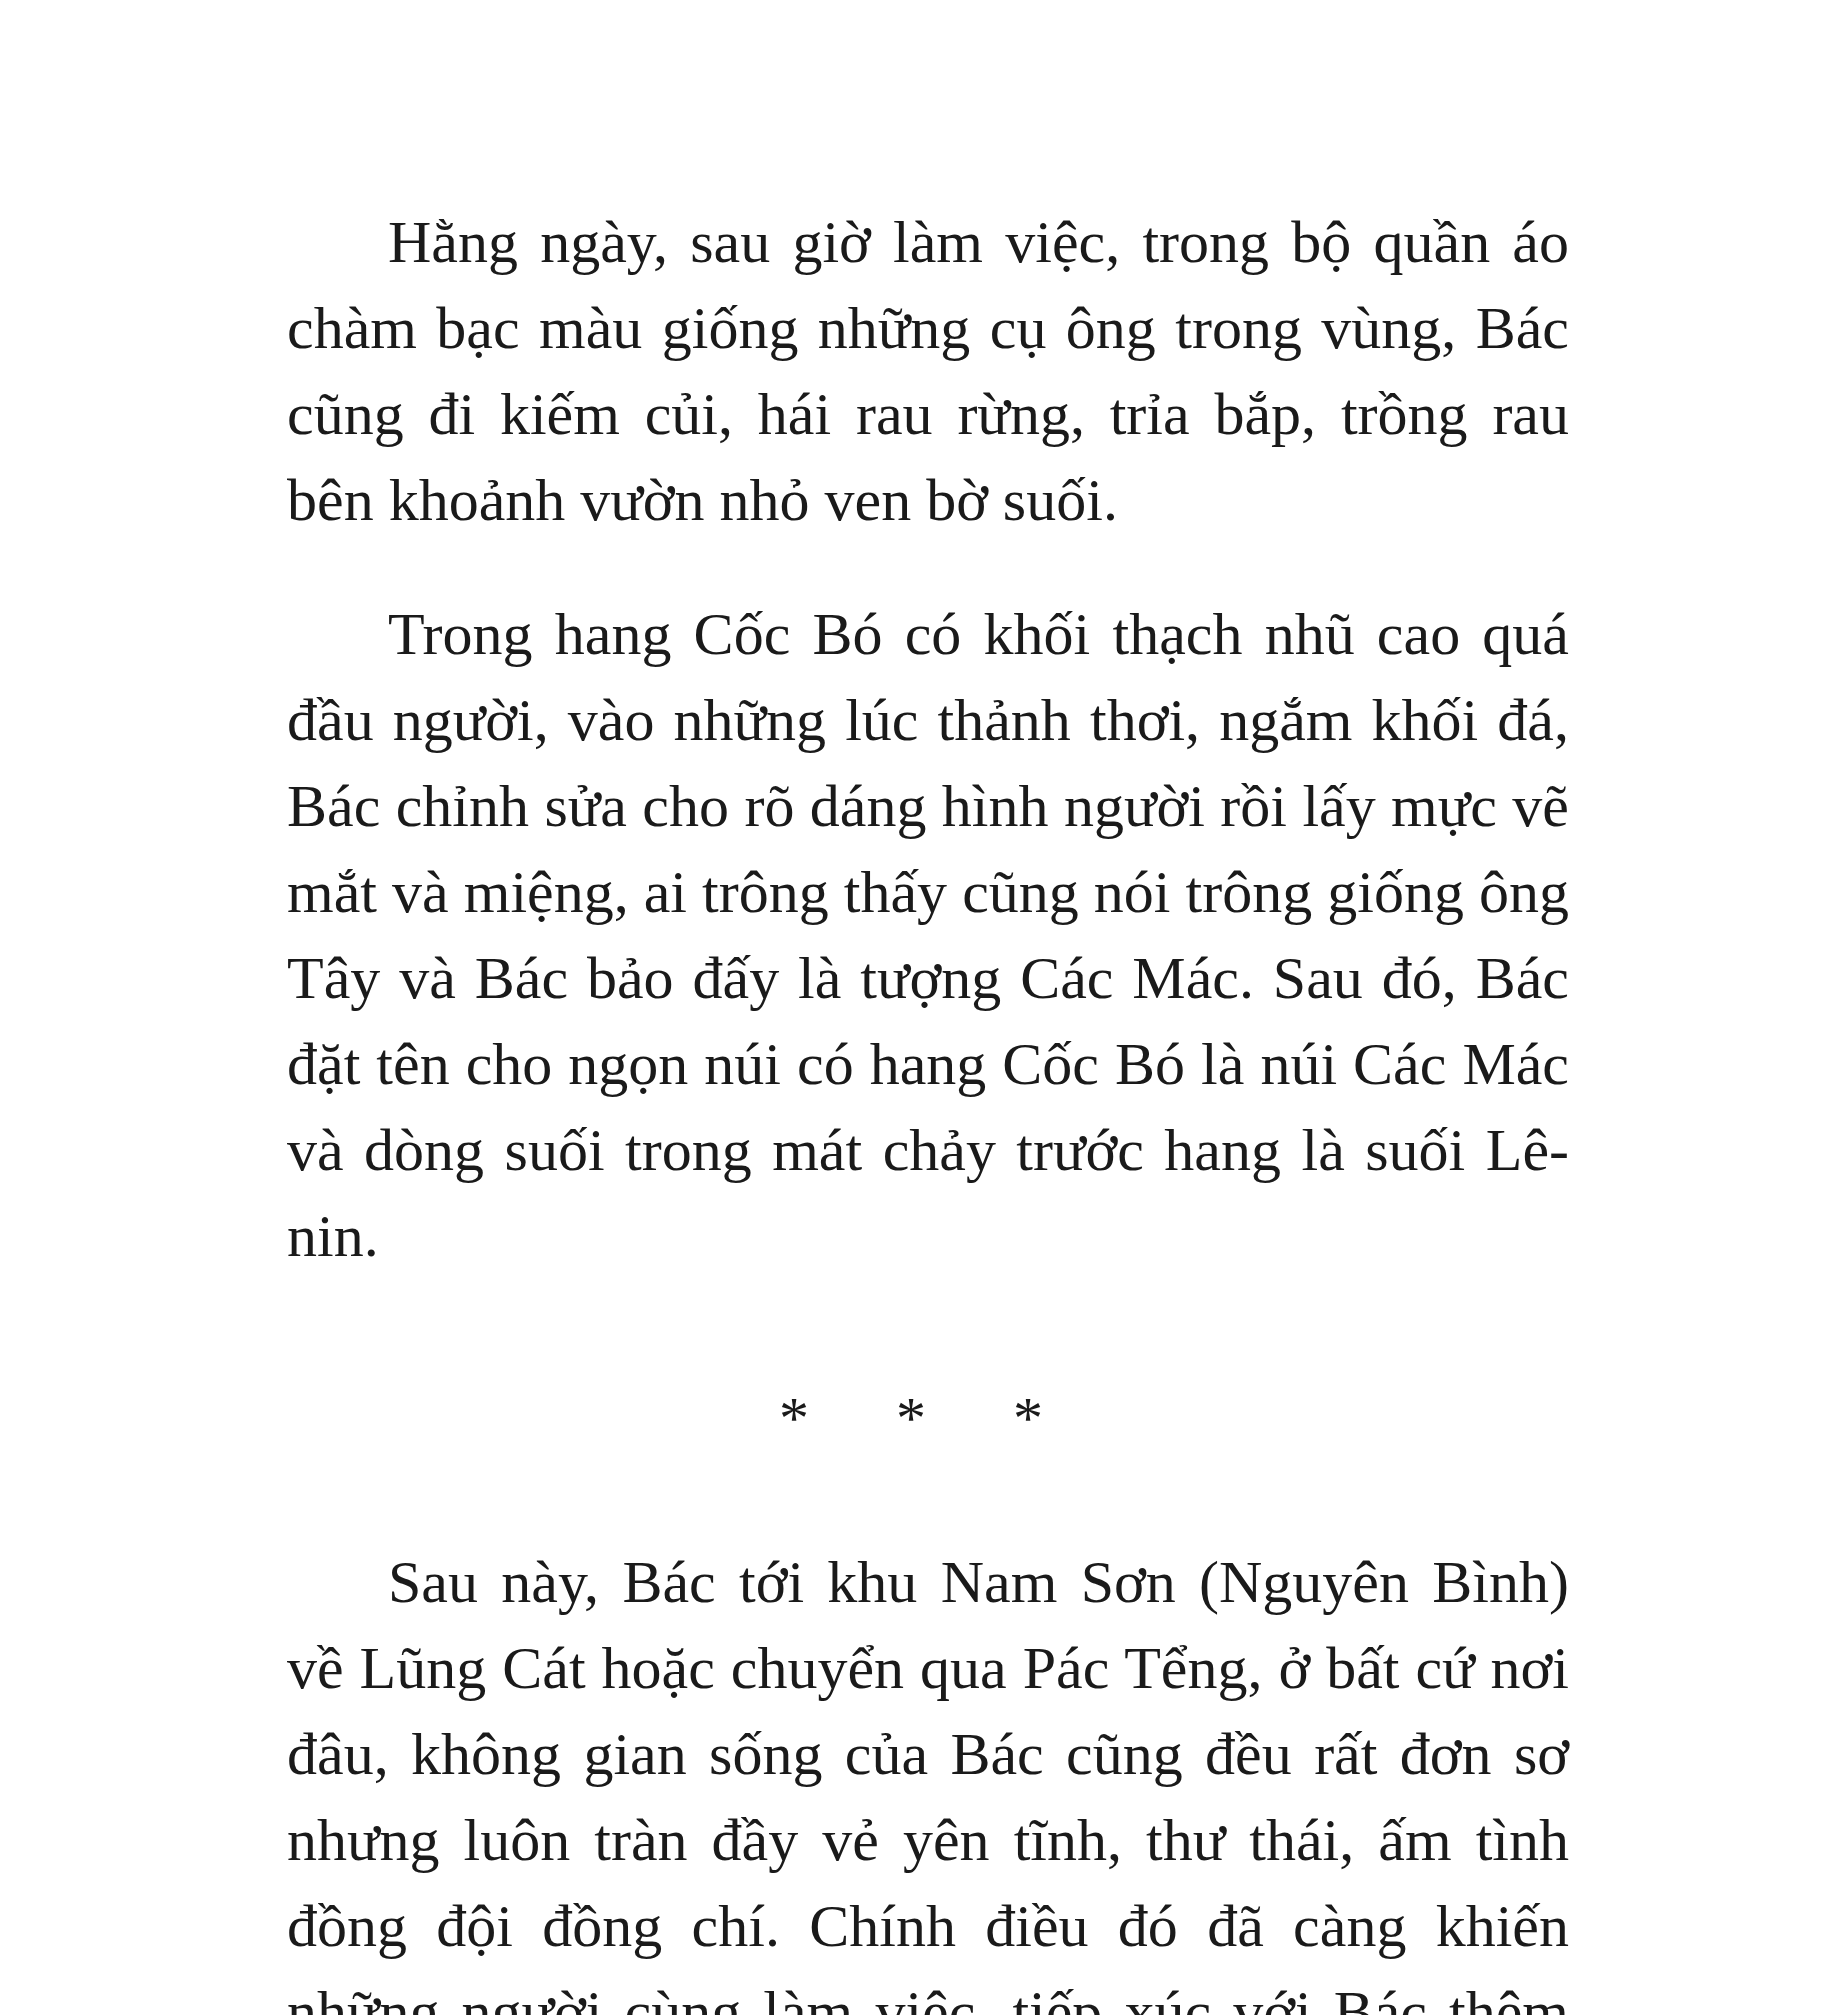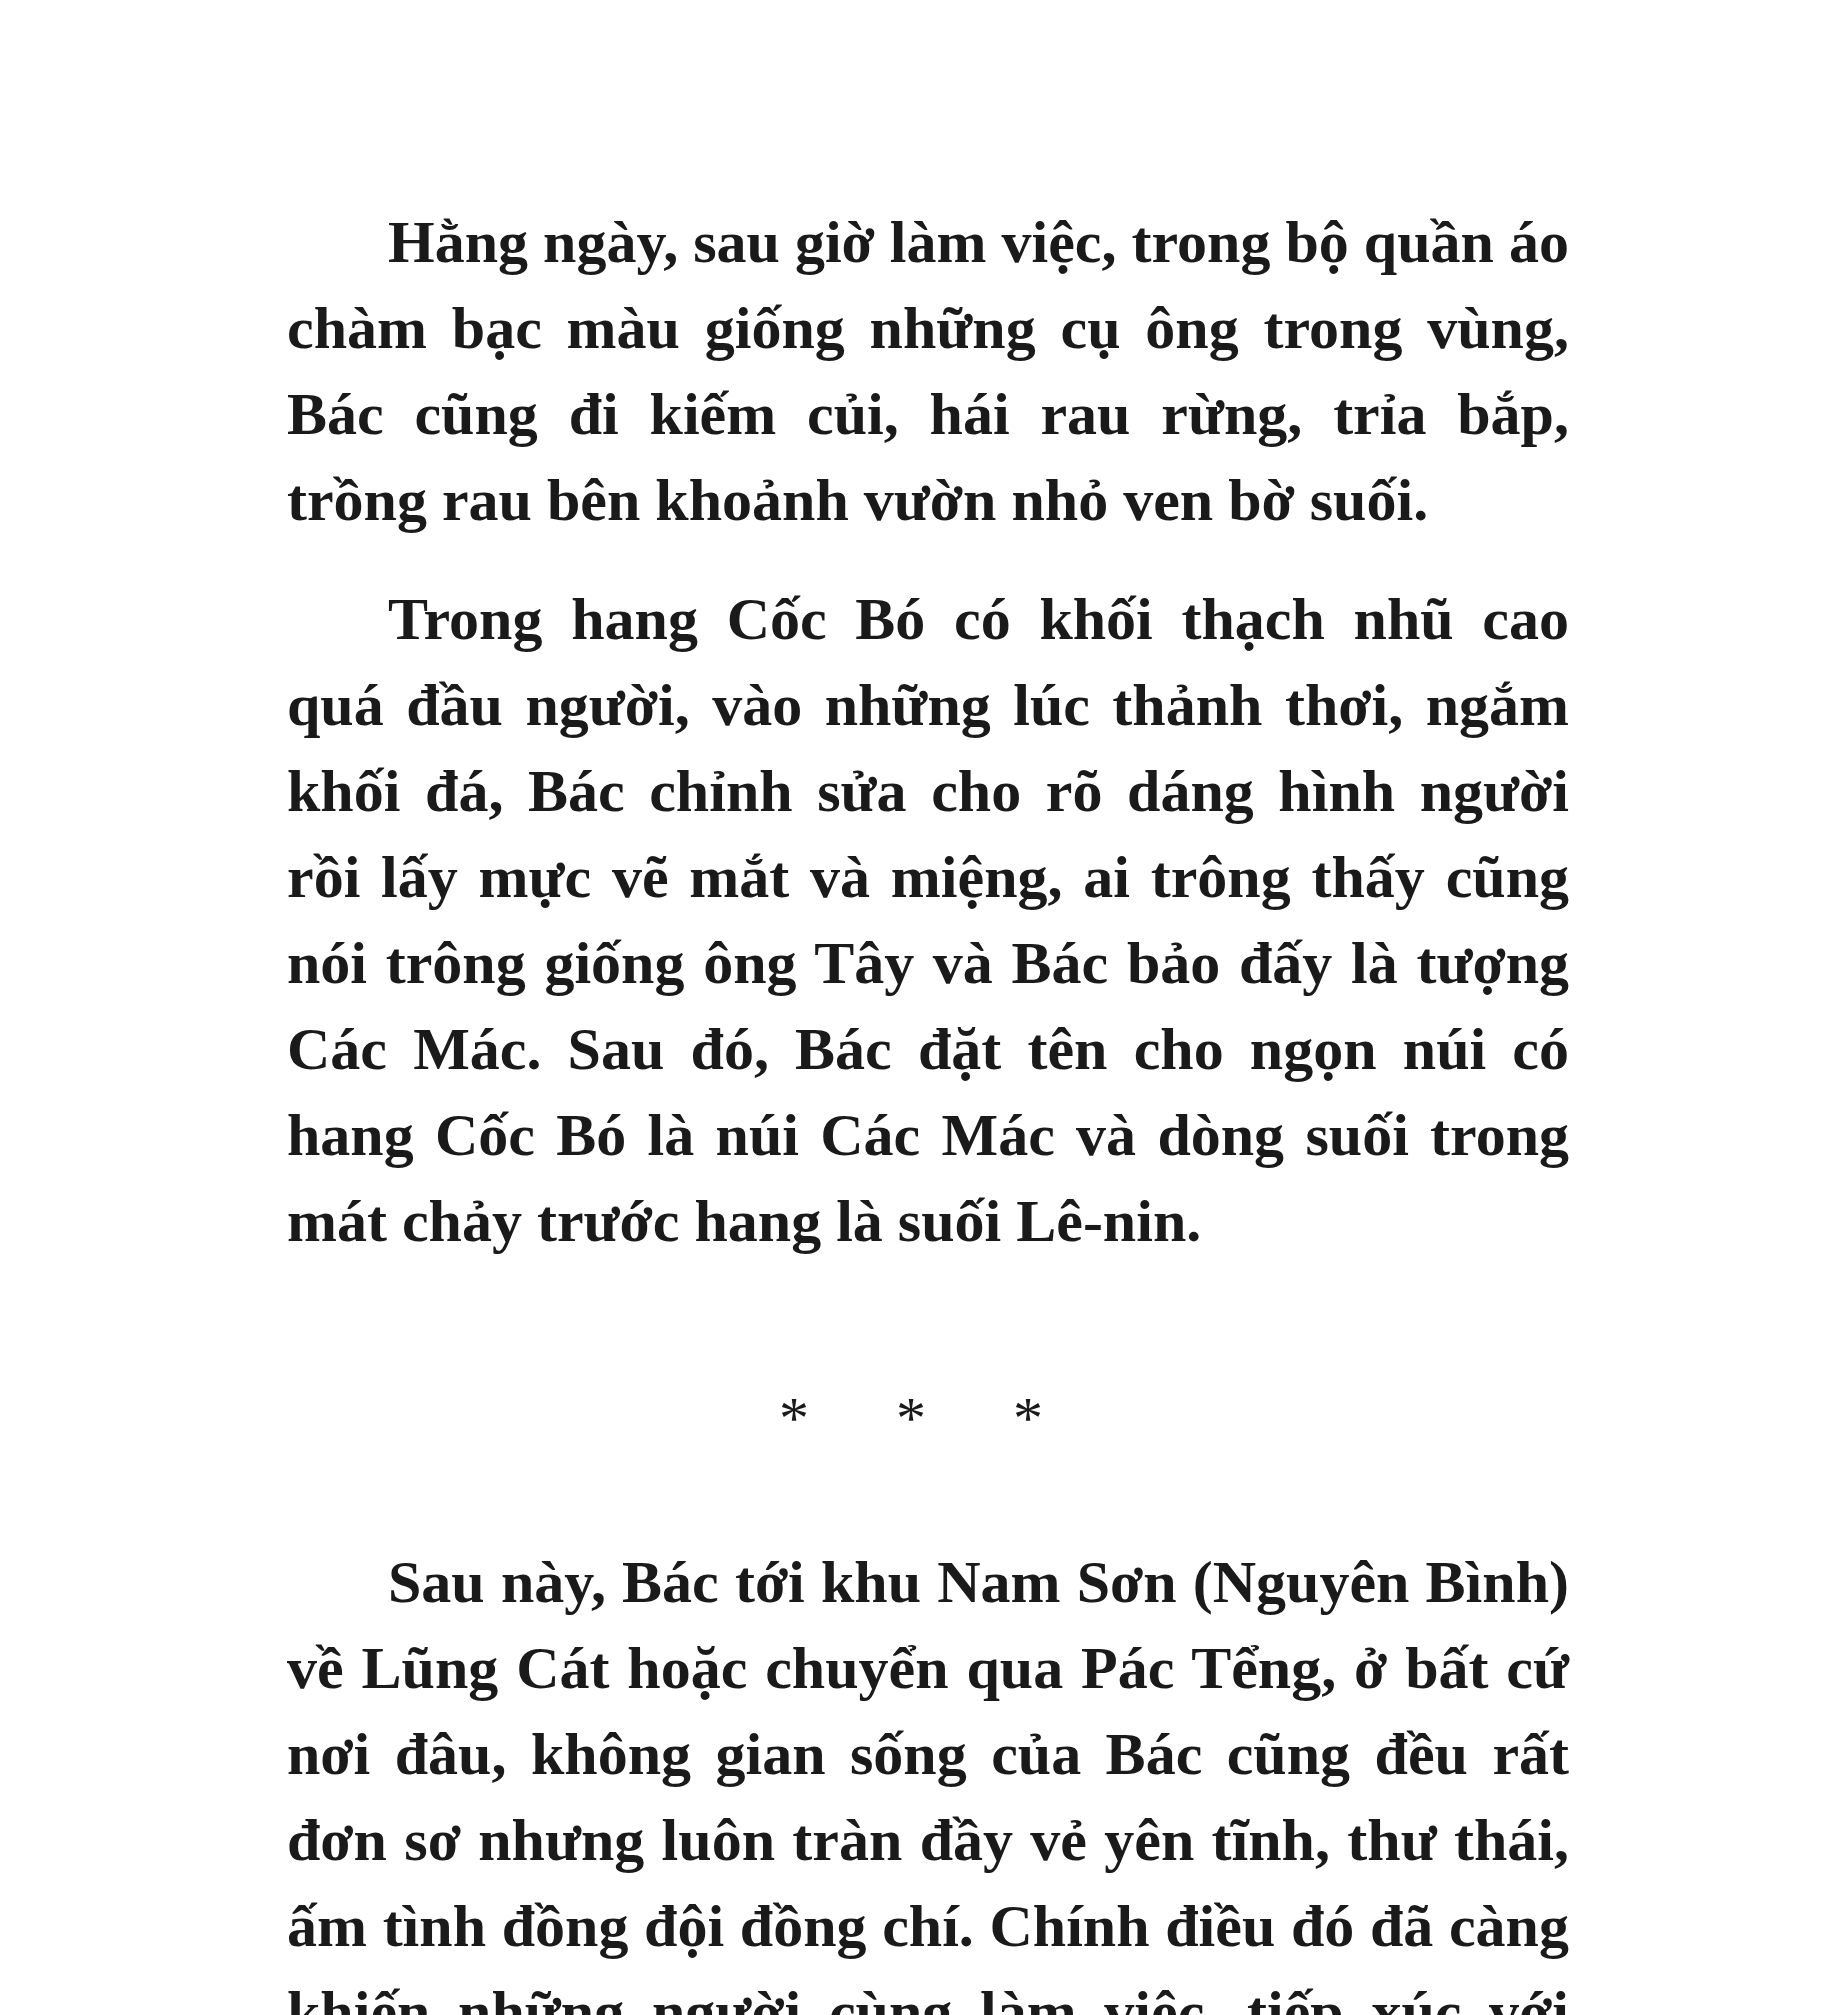--- a/index.html
+++ b/index.html
@@ -18,32 +18,31 @@
     .page {
       position: absolute;
       left: 0; top: 0;
       width: 1822px;
       height: 2651px;
     }
     .text-block {
       position: absolute;
       left: 287px;
       width: 1282px;
-      font-weight: bold;
     }
     .para {
       margin: 0;
       font-size: 60px;
       line-height: 86px;
       text-align: justify;
       text-indent: 101px;
       letter-spacing: 0px;
     }
     #p1 { top: 199px; }
-    #p2 { top: 576px; }
+    #p2 { top: 591px; }
     #p3 { top: 1539px; }
     .separator {
       position: absolute;
       top: 1378px;
       left: 0;
       width: 1822px;
       text-align: center;
       font-size: 60px;
       line-height: 81px;
       word-spacing: 36px;

